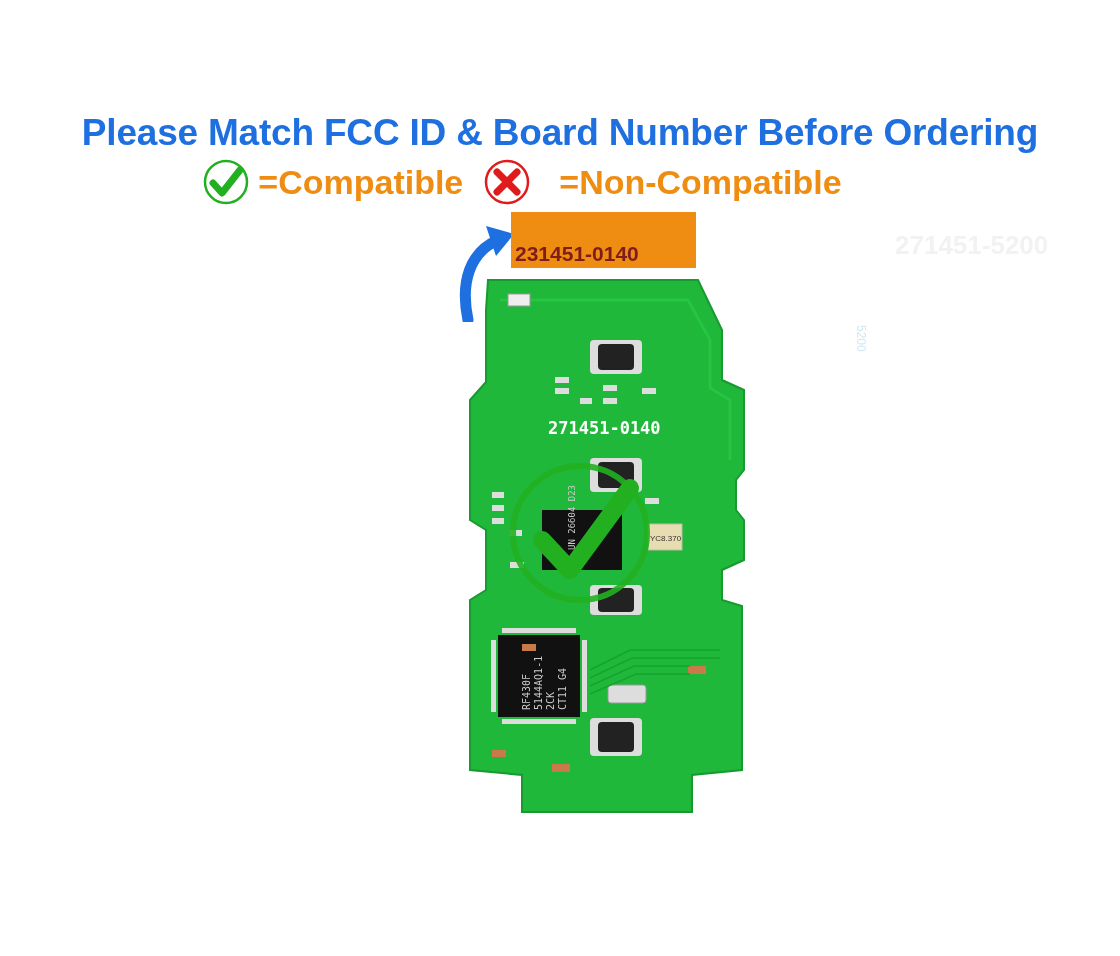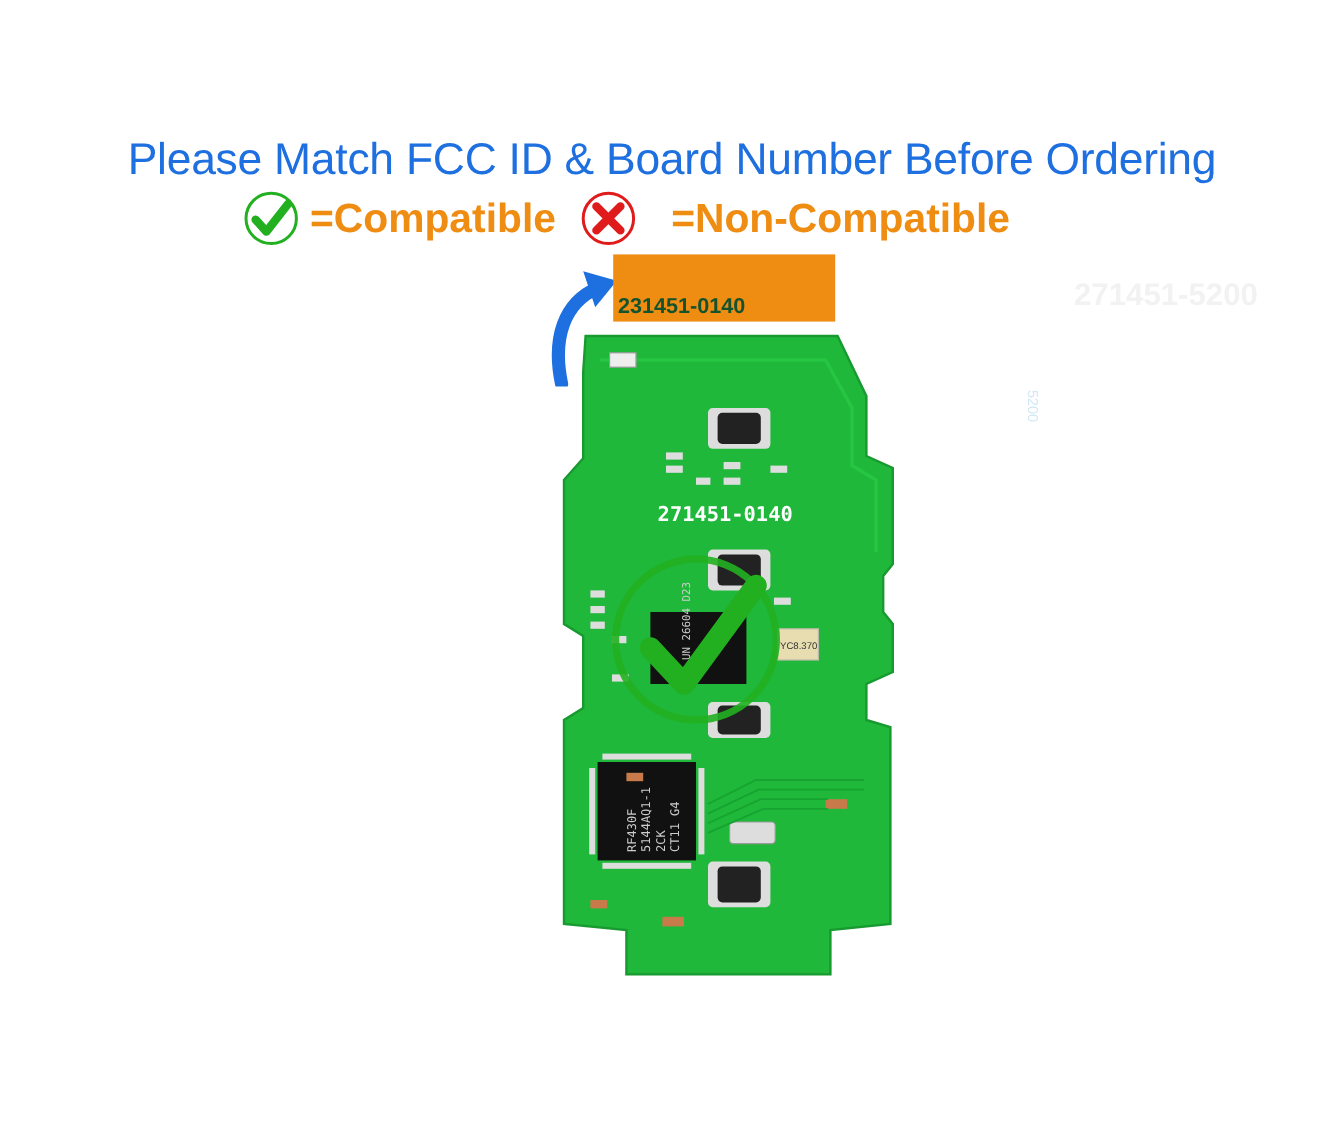--- a/index.html
+++ b/index.html
@@ -2,37 +2,37 @@
 <html><head>
 <meta charset="utf-8">
 <style>
   html, body { margin: 0; padding: 0; }
   body {
     width: 1120px; height: 956px; background: #ffffff; position: relative; overflow: hidden;
     font-family: "Liberation Sans", "DejaVu Sans", sans-serif;
   }
   .headline {
     position: absolute; left: 0; top: 112px; width: 1120px; text-align: center;
-    font-size: 37px; font-weight: normal; color: #1e6fe0; letter-spacing: -0.2px;
+    font-size: 37px; font-weight: bold; color: #1e6fe0; letter-spacing: -0.2px;
   }
   .legend {
     position: absolute; top: 158px; left: 0; width: 1044px;
     display: flex; justify-content: center; align-items: center;
     font-size: 34px; font-weight: bold; color: #ef8c12;
   }
   .legend .item { display: flex; align-items: center; }
   .legend .item + .item { margin-left: 20px; gap: 20px; }
   .legend svg { width: 52px; height: 48px; margin-right: 4px; }
 
   .label-box {
     position: absolute; left: 511px; top: 212px; width: 185px; height: 56px;
     background: #ef8c12;
   }
   .label-box span {
-    position: absolute; left: 4px; bottom: 2px; font-size: 18px; font-weight: bold; color: #14532d;
+    position: absolute; left: 4px; bottom: 2px; font-size: 21px; font-weight: bold; color: #7f1d1d;
   }
   .arrow { position: absolute; left: 450px; top: 222px; width: 70px; height: 100px; }
 
   .ghost {
     position: absolute; left: 895px; top: 230px; color: #f2f2f2; font-size: 26px; font-weight: bold;
   }
   .ghost-vert {
     position: absolute; left: 868px; top: 325px; color: #cfe8f4; font-size: 12px;
     transform: rotate(90deg); transform-origin: left top;
   }

